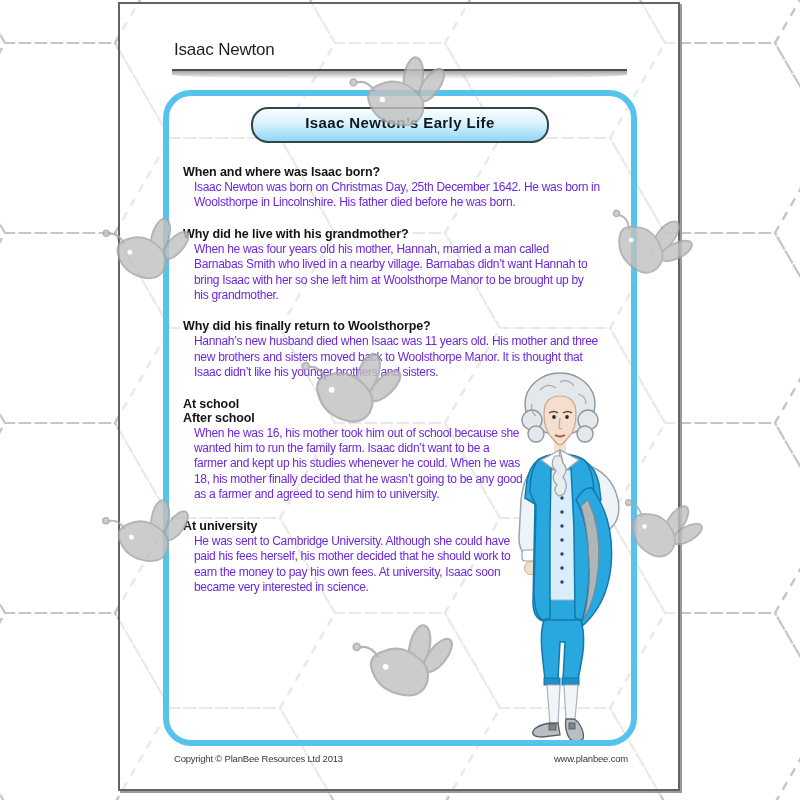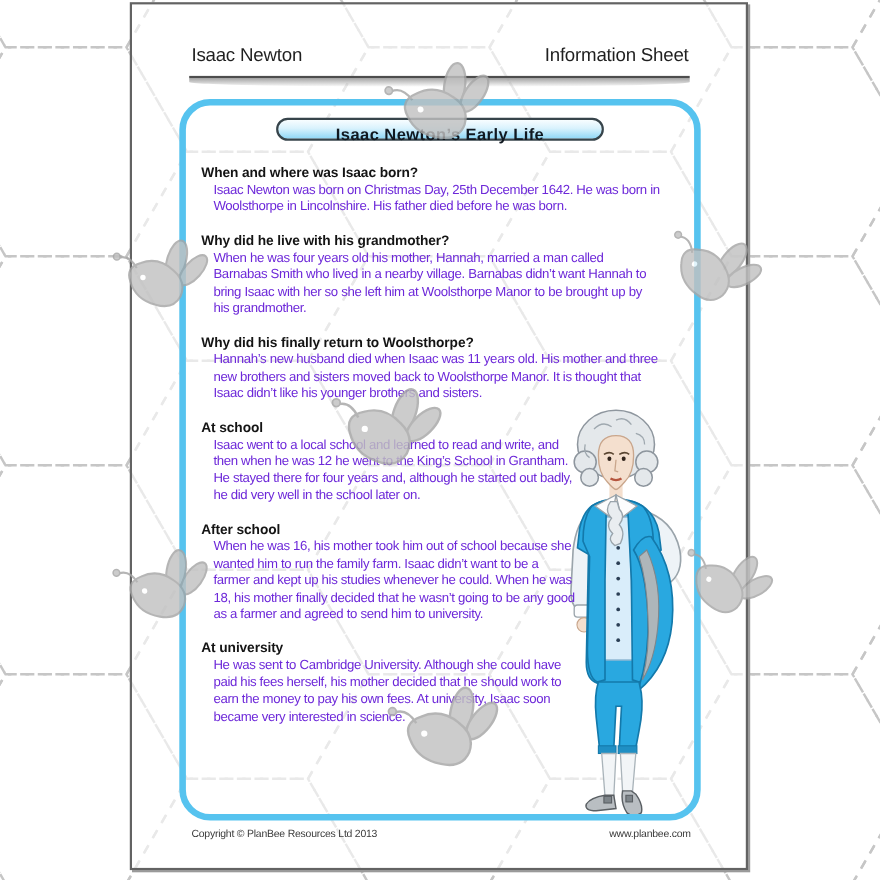--- a/index.html
+++ b/index.html
@@ -31,21 +31,21 @@
     border-radius:0 0 100% 100% / 0 0 9px 9px;
   }
   
   .content-box{
     position:absolute;left:43px;top:86px;width:474px;height:656px;
     box-sizing:border-box;
     border:6px solid #56c3ef;border-radius:28px;
     z-index:2;
   }
   .title-pill{
-    margin:11px auto 0;width:298px;height:21px;
+    margin:11px auto 0;width:298px;height:36px;
     box-sizing:border-box;
     border:2px solid #37444b;border-radius:17px;
     background:linear-gradient(#f8fdff 0%, #d9f2fd 45%, #8fd7f6 100%);
     text-align:center;line-height:27px;
     font-size:15px;font-weight:bold;color:#101820;letter-spacing:0.4px;
   }
   .box-body{padding:22px 20px 0 14px;position:relative;}
   .section h3{
     margin:0;font-size:12.5px;font-weight:bold;color:#141414;letter-spacing:-0.1px;
   }
@@ -132,21 +132,20 @@
       <circle cx="-44" cy="-26" r="3.2" fill="#c1c1c1" stroke="#a6a6a6" stroke-width="1.5"></circle>
       <circle cx="-19" cy="-6" r="2.6" fill="#ffffff"></circle>
     </symbol>
   </defs>
 </svg>
 
 <div class="page">
 
   <div class="page-header">
     <span>Isaac Newton</span>
-    <span>Information Sheet</span>
   </div>
   <div class="header-rule"></div>
   <div class="header-rule-shadow"></div>
 
   <div class="content-box">
     <div class="title-pill">Isaac Newton’s Early Life</div>
 
     <div class="box-body">
       <div class="section">
         <h3>When and where was Isaac born?</h3>
@@ -155,21 +154,20 @@
       <div class="section">
         <h3>Why did he live with his grandmother?</h3>
         <p>When he was four years old his mother, Hannah, married a man called Barnabas Smith who lived in a nearby village. Barnabas didn’t want Hannah to bring Isaac with her so she left him at Woolsthorpe Manor to be brought up by his grandmother.</p>
       </div>
       <div class="section">
         <h3>Why did his finally return to Woolsthorpe?</h3>
         <p>Hannah’s new husband died when Isaac was 11 years old. His mother and three new brothers and sisters moved back to Woolsthorpe Manor. It is thought that Isaac didn’t like his younger brothers and sisters.</p>
       </div>
       <div class="section narrow">
         <h3>At school</h3>
-        <p>Isaac went to a local school and learned to read and write, and then when he was 12 he went to the King’s School in Grantham. He stayed there for four years and, although he started out badly, he did very well in the school later on.</p>
       </div>
       <div class="section narrow">
         <h3>After school</h3>
         <p>When he was 16, his mother took him out of school because she wanted him to run the family farm. Isaac didn’t want to be a farmer and kept up his studies whenever he could. When he was 18, his mother finally decided that he wasn’t going to be any good as a farmer and agreed to send him to university.</p>
       </div>
       <div class="section narrow">
         <h3>At university</h3>
         <p>He was sent to Cambridge University. Although she could have paid his fees herself, his mother decided that he should work to earn the money to pay his own fees. At university, Isaac soon became very interested in science.</p>
       </div>
     </div>

